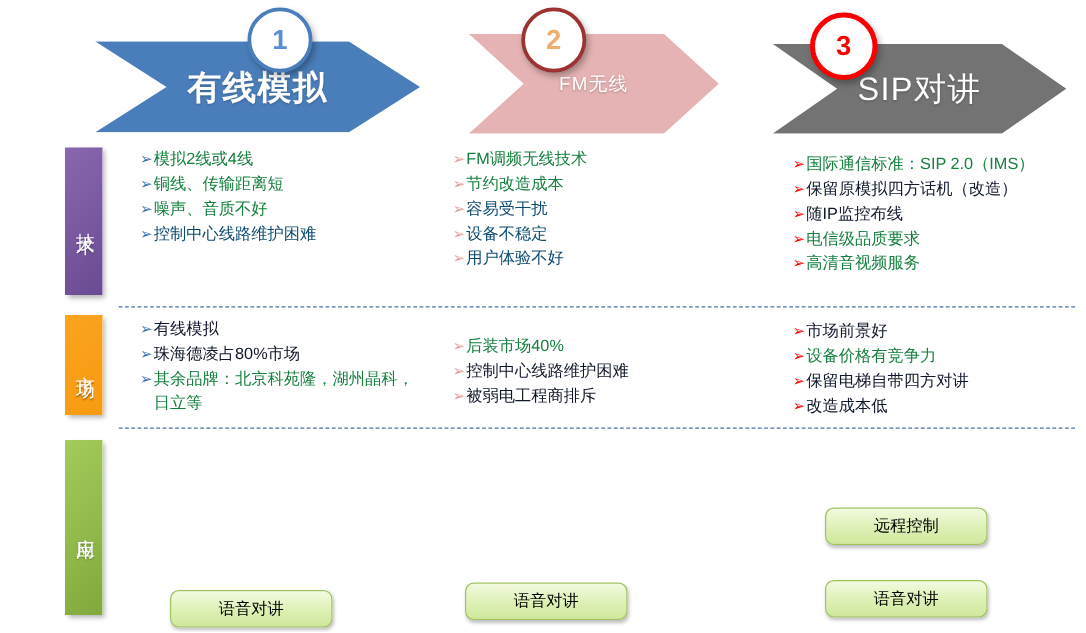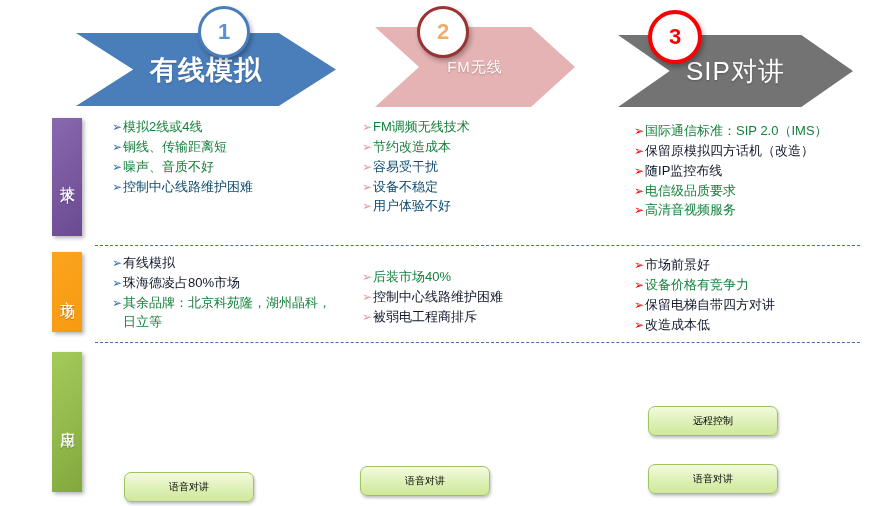--- a/index.html
+++ b/index.html
@@ -158,27 +158,28 @@
   #market-1 { left: 112px; top: 254px; width: 230px; }
   #market-2 { left: 362px; top: 268px; width: 215px; }
   #market-3 { left: 634px; top: 256px; width: 230px; }
 
   
   .app-btn {
     position: absolute;
     display: flex;
     align-items: center;
     justify-content: center;
-    font-size: 10px;
+    font-size: 13px;
     color: #000000;
     background: linear-gradient(180deg, #f3fae0 0%, #ddf0b5 55%, #cfe89c 100%);
     border: 1px solid #9fc35e;
     border-radius: 7px;
     box-shadow: 1px 2px 3px rgba(0,0,0,0.25);
     height: 28px;
+    margin-left: 12px;
   }
   #app-btn-c1 { left: 124px; top: 472px; width: 128px; }
   #app-btn-c2 { left: 360px; top: 466px; width: 128px; }
   #app-btn-c3a { left: 648px; top: 406px; width: 128px; }
   #app-btn-c3b { left: 648px; top: 464px; width: 128px; }
 </style>
 </head>
 <body>
 
 <div id="slide">

